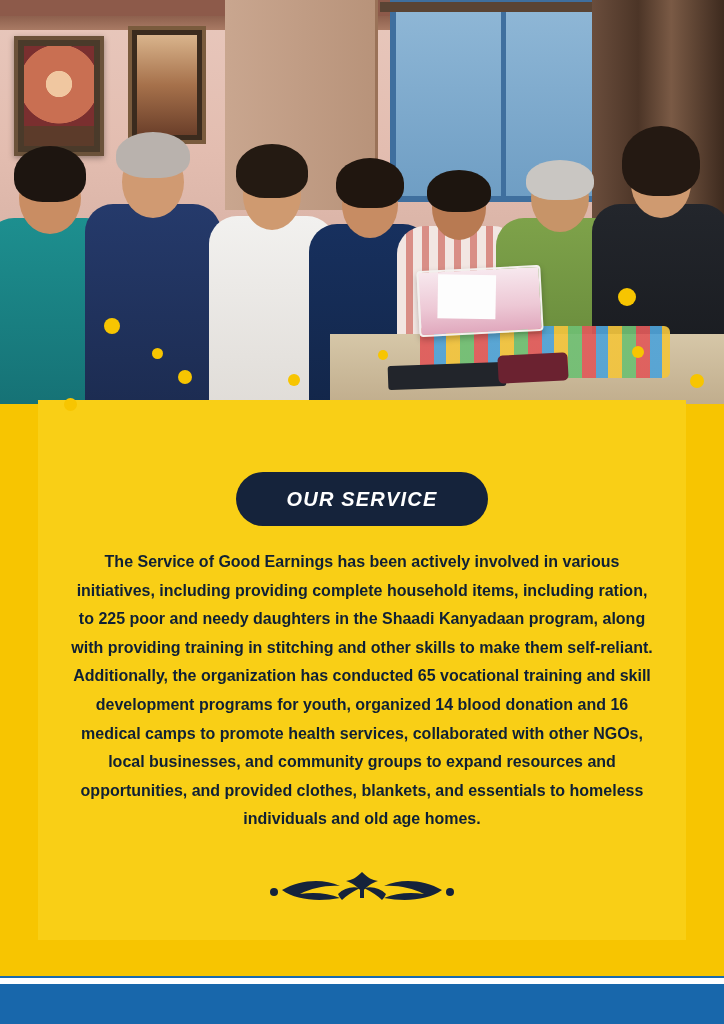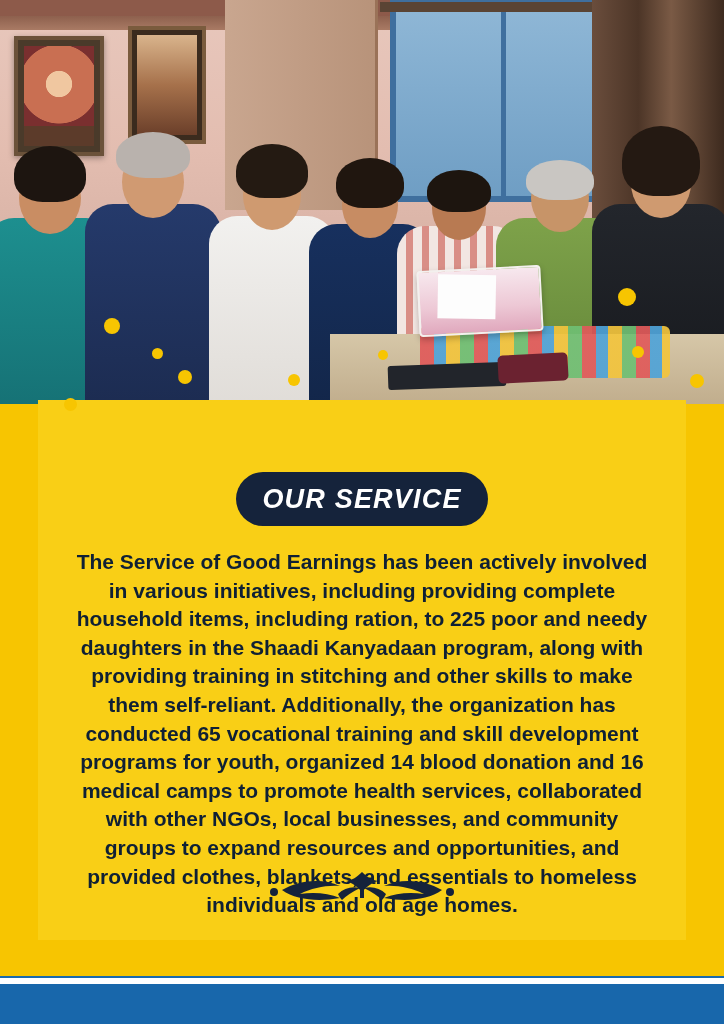--- a/index.html
+++ b/index.html
@@ -178,35 +178,35 @@
     width: 252px;
     height: 54px;
     background: #15233b;
     border-radius: 27px;
     display: flex;
     align-items: center;
     justify-content: center;
   }
   .title-pill span {
     color: #ffffff;
-    font-size: 27px;
+    font-size: 20px;
     font-weight: bold;
     font-style: italic;
     letter-spacing: 1.2px;
     font-family: "Liberation Sans", sans-serif;
   }
 
   .body-text {
     position: absolute;
     left: 70px;
     top: 548px;
     width: 584px;
     text-align: center;
     color: #0f2035;
-    font-size: 21px;
+    font-size: 16px;
     line-height: 28.6px;
     font-weight: bold;
     font-family: "Liberation Sans", sans-serif;
   }
 
   .ornament {
     position: absolute;
     left: 50%;
     transform: translateX(-50%);
     top: 868px;

